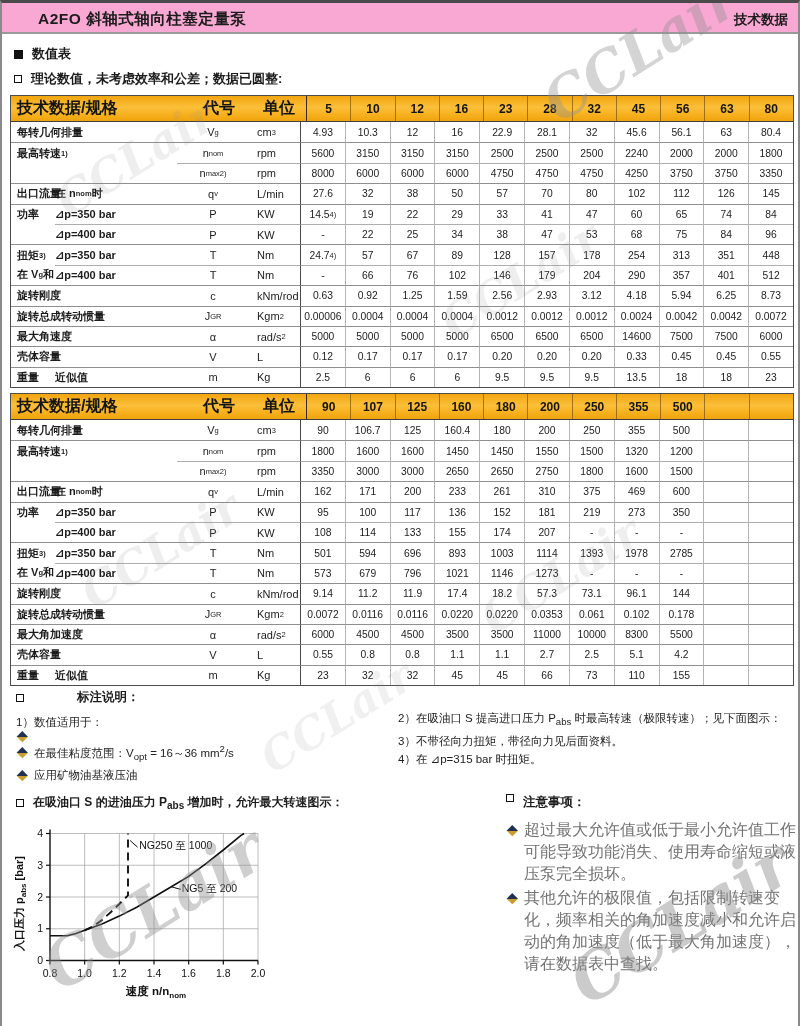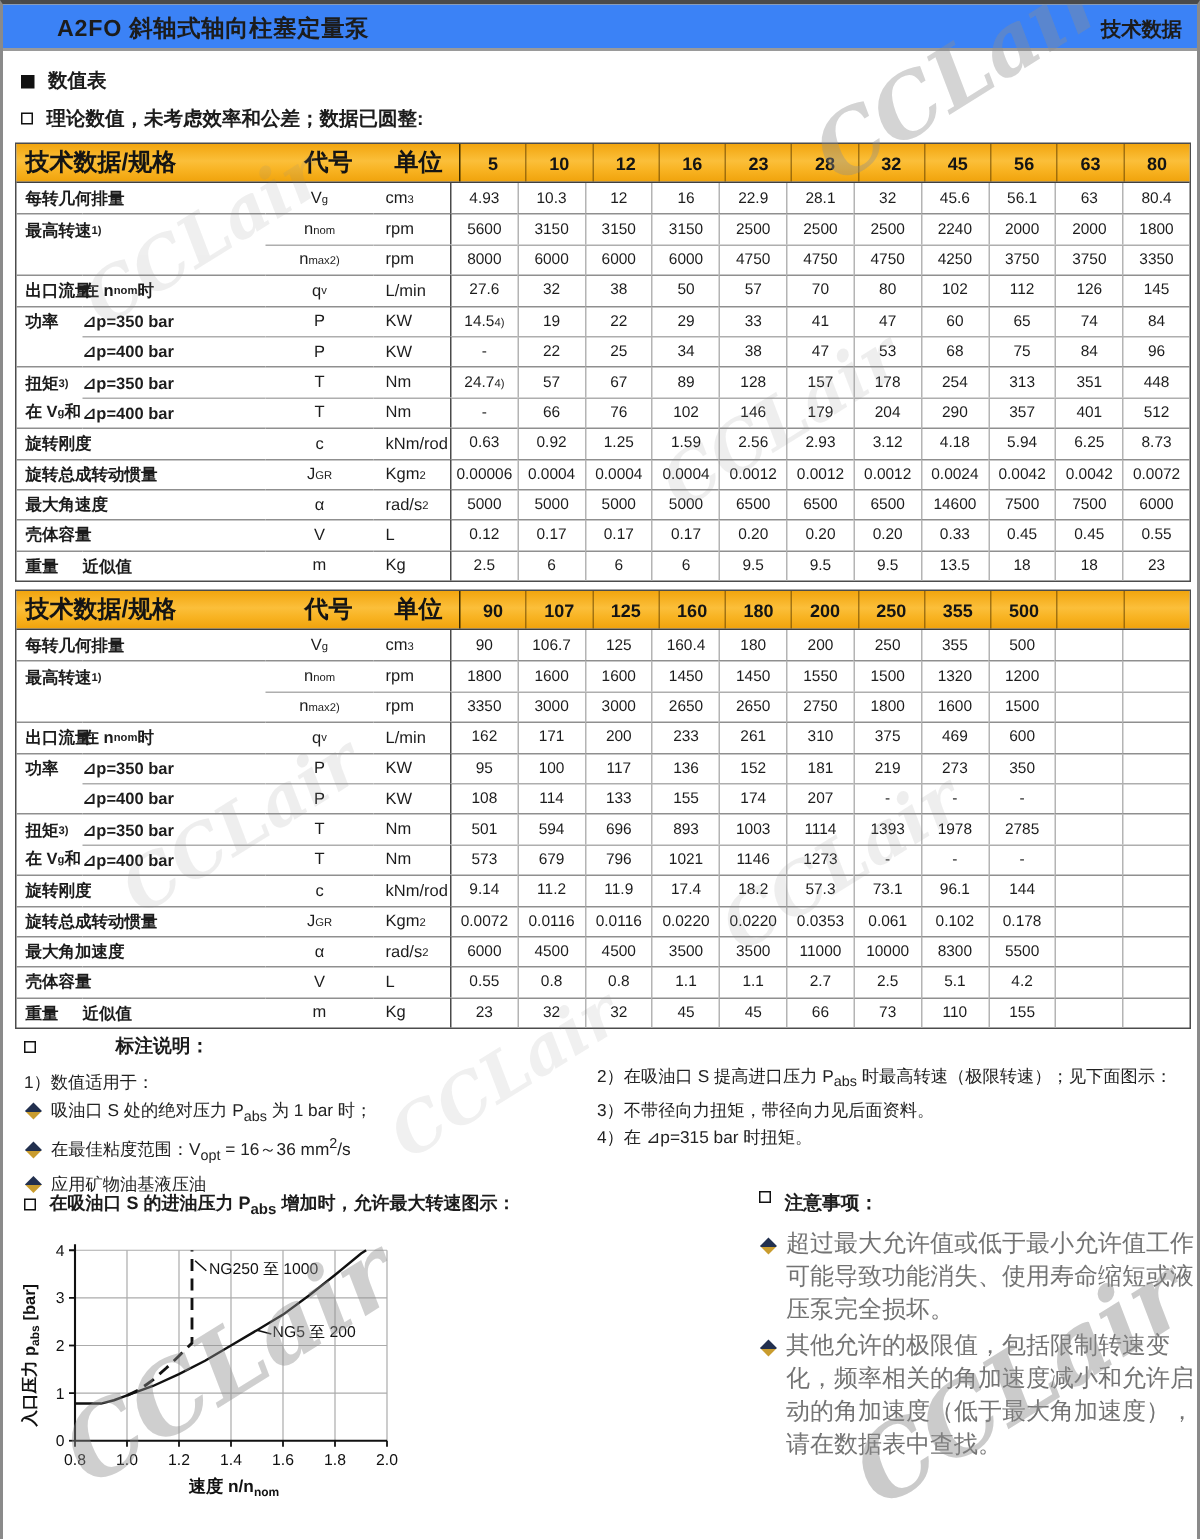--- a/index.html
+++ b/index.html
@@ -6,21 +6,21 @@
   html,body { background:#e8e8e8; }
   body { font-family:"Liberation Sans","DejaVu Sans",sans-serif; }
   .page {
     position:relative; width:800px; height:1026px; background:#fff;
     overflow:hidden; border-top:3px solid #4a4a4a;
     border-left:2px solid #8a8a8a; border-right:2px solid #8a8a8a;
     color:#1c1c1c;
   }
   
   .titlebar { position:absolute; top:0; left:0; right:0; height:31px;
-    border-bottom:2px solid #9a9a9a; background:#3b82f6; z-index:2; }
+    border-bottom:2px solid #9a9a9a; background:#f9a8d4; z-index:2; }
   .title-left { position:absolute; left:36px; top:6px; font-size:15.5px; font-weight:600; letter-spacing:.5px; }
   .title-right { position:absolute; right:10px; top:8px; font-size:13.5px; font-weight:600; }
   
   .sec { position:absolute; left:12px; font-size:13px; font-weight:bold; display:flex; align-items:center; z-index:2; }
   .sq  { display:inline-block; width:9px; height:9px; background:#111; margin-right:9px; flex:0 0 auto; }
   .sqo { display:inline-block; width:8px; height:8px; background:#fff; border:1.7px solid #111; margin-right:9px; flex:0 0 auto; }
   
   .dtable { position:absolute; left:8px; width:784px; border:1.6px solid #4c4c4c; background:transparent; z-index:2; }
   .trow { display:flex; height:20.4px; }
   .trow.thead { height:26px; border-bottom:1.5px solid #3f3f3f;
@@ -576,21 +576,20 @@
     <div class="note-title">
       <span class="sqo"></span>
       <span>标注说明：</span>
     </div>
     <div id="notesLeftLines">
         <div class="note-line">
           <span>1）数值适用于：</span>
         </div>
         <div class="note-line">
           <span class="dia"></span>
-          <span>吸油口 S 处的绝对压力 P<sub>abs</sub> 为 1 bar 时；</span>
         </div>
         <div class="note-line">
           <span class="dia"></span>
           <span>在最佳粘度范围：V<sub>opt</sub> = 16～36 mm<sup>2</sup>/s</span>
         </div>
         <div class="note-line">
           <span class="dia"></span>
           <span>应用矿物油基液压油</span>
         </div>
       </div>

